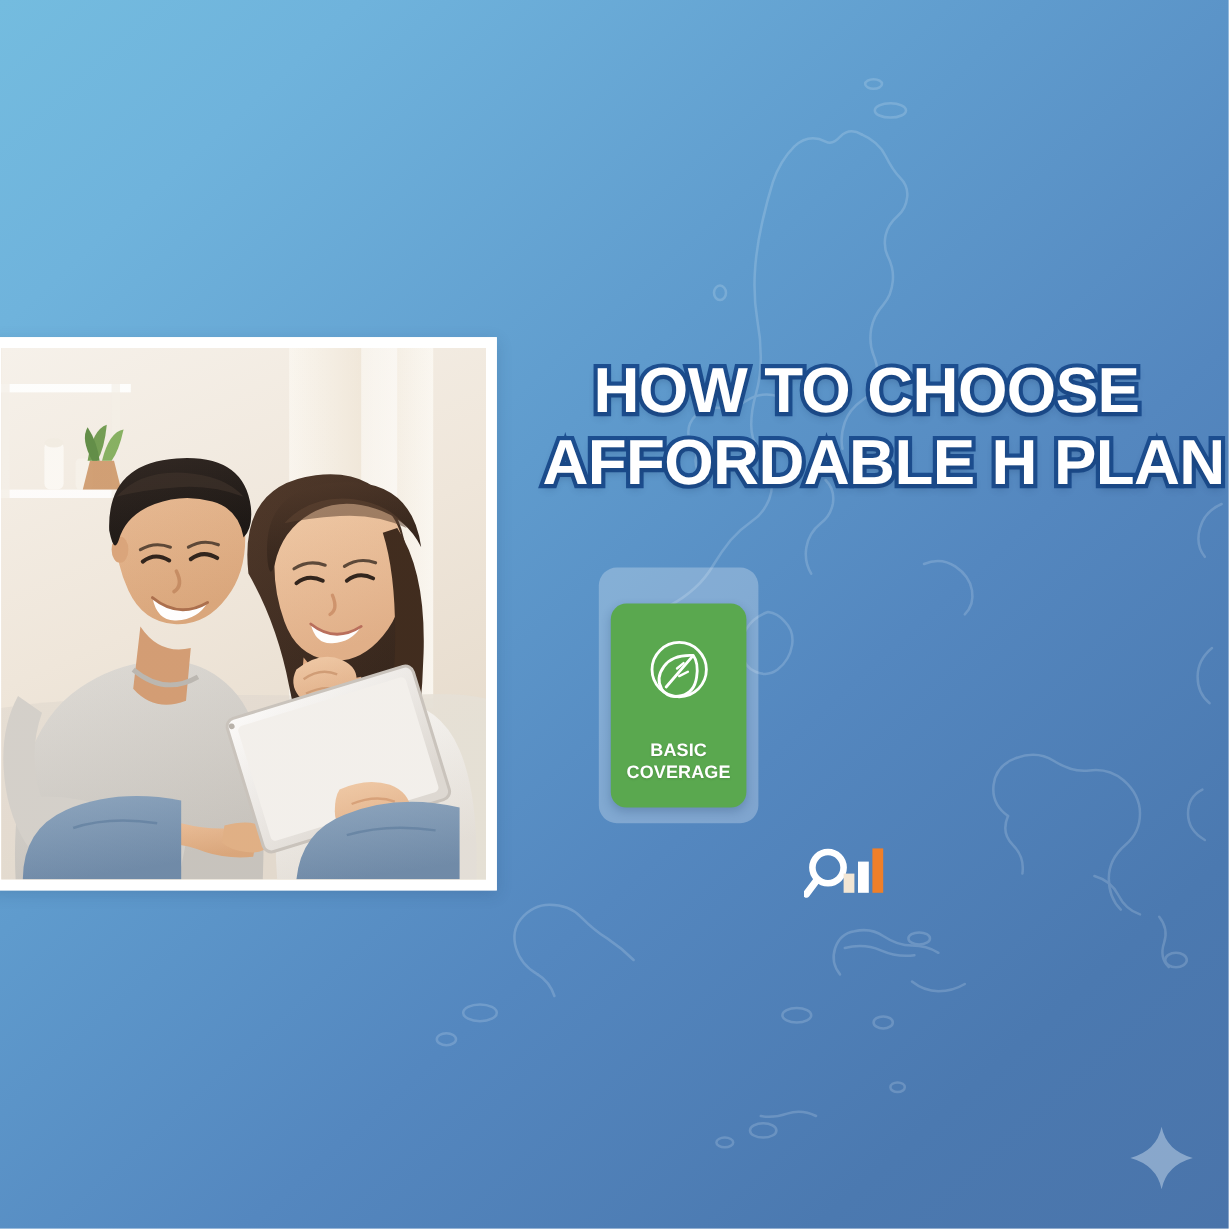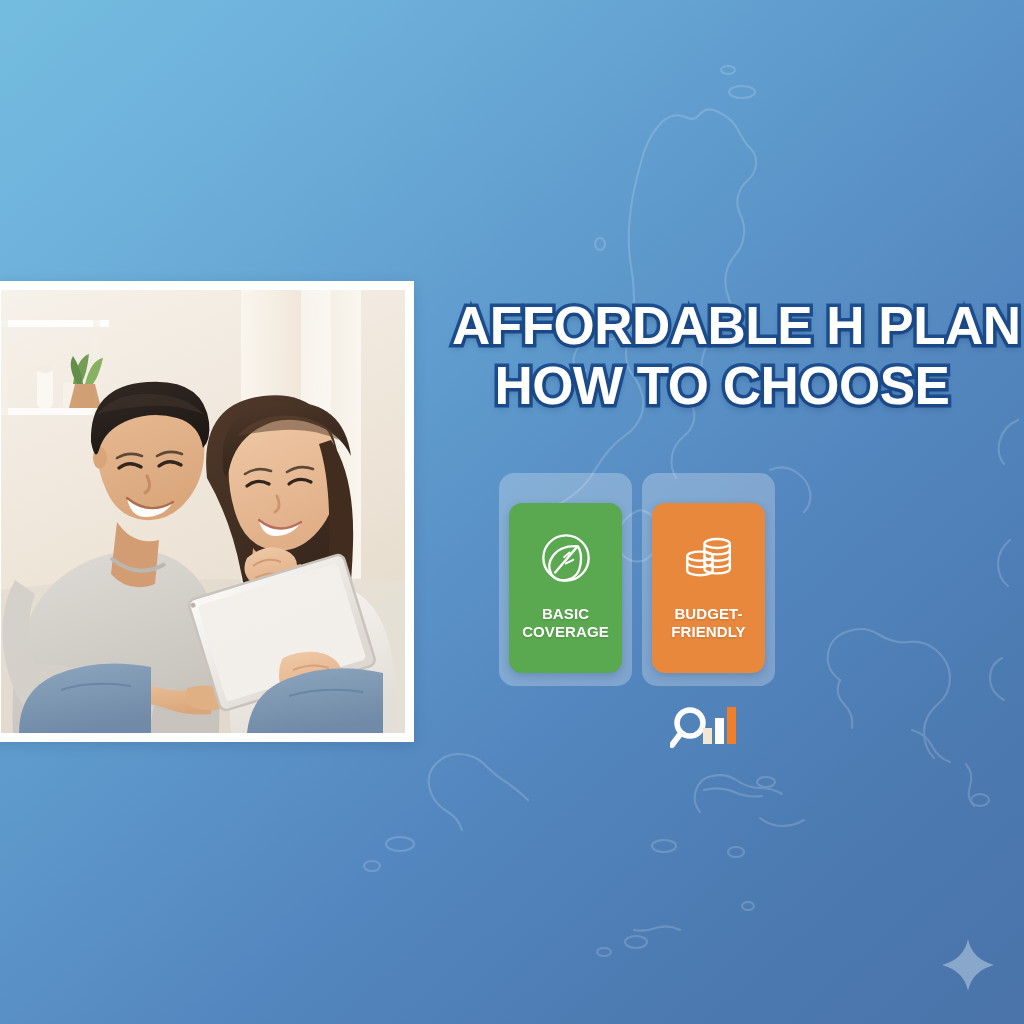--- a/index.html
+++ b/index.html
@@ -105,21 +105,21 @@
     box-shadow: 0 3px 8px rgba(20,50,90,0.22);
     box-sizing: border-box;
     padding-top: 26px;
   }
   .card-icon {
     width: 58px;
     height: 58px;
     display: block;
   }
   .card-label {
-    margin-top: 18px;
+    margin-top: 30px;
     font-weight: 700;
     font-size: 15px;
     line-height: 17.5px;
     color: #ffffff;
     text-align: center;
     letter-spacing: 0.1px;
     padding: 0 3px;
     white-space: pre-line;
     text-shadow: 0 1px 2px rgba(0,0,0,0.16);
   }
@@ -338,60 +338,40 @@
 
         <path d="M246 443 q4 -40 40 -54 q44 -18 96 -6 l0 60 z" fill="url(#jeans)"></path>
         <path d="M288 406 q34 -10 74 -4" stroke="#5b7a9c" stroke-width="2" fill="none" opacity="0.7"></path>
 
         <rect width="404" height="443" fill="url(#roomBg)" opacity="0.04"></rect>
       </svg>
     </div>
   </div>
 
   <div id="headline-block">
+    <div class="headline-line">HOW TO CHOOSE</div>
     <div class="headline-line">AFFORDABLE H PLAN</div>
-    <div class="headline-line">HOW TO CHOOSE</div>
   </div>
 
   <div id="cards-row">
 
     <div class="card-panel">
       <div class="card-inner" style="background:#5aa84f;">
         <svg class="card-icon" viewBox="0 0 64 64" xmlns="http://www.w3.org/2000/svg">
           <circle cx="32" cy="32" r="25" fill="none" stroke="#ffffff" stroke-width="2.6"></circle>
           <path d="M45 19 q-19 -1 -27 10 q-8 11 -2 21 q6 9 18 6 q12 -3 14 -17 q2 -13 -3 -20 z" fill="none" stroke="#ffffff" stroke-width="2.6" stroke-linejoin="round"></path>
           <path d="M44 20 L20 48" stroke="#ffffff" stroke-width="2.6" stroke-linecap="round"></path>
           <path d="M36 26 L30 31 M40 34 L32 38" stroke="#ffffff" stroke-width="2.2" stroke-linecap="round"></path>
         </svg>
         <div class="card-label">BASIC
 COVERAGE</div>
       </div>
     </div>
 
 
-    <div class="card-panel">
-      <div class="card-inner" style="background:#e8883c;">
-        <svg class="card-icon" viewBox="0 0 64 64" xmlns="http://www.w3.org/2000/svg">
-          <g fill="none" stroke="#ffffff" stroke-width="2.6">
-
-            <ellipse cx="41" cy="16" rx="14" ry="5"></ellipse>
-            <path d="M27 16 v28 a14 5 0 0 0 28 0 v-28"></path>
-            <path d="M27 23 a14 5 0 0 0 28 0"></path>
-            <path d="M27 30 a14 5 0 0 0 28 0"></path>
-            <path d="M27 37 a14 5 0 0 0 28 0"></path>
-
-            <ellipse cx="22" cy="30" rx="14" ry="5"></ellipse>
-            <path d="M8 30 v16 a14 5 0 0 0 28 0 v-16"></path>
-            <path d="M8 37 a14 5 0 0 0 28 0"></path>
-          </g>
-        </svg>
-        <div class="card-label">BUDGET-
-FRIENDLY</div>
-      </div>
-    </div>
 
   </div>
 
   <svg id="brand-logo" viewBox="0 0 76 50" xmlns="http://www.w3.org/2000/svg">
     <circle cx="20" cy="21" r="13" fill="none" stroke="#ffffff" stroke-width="5.5"></circle>
     <path d="M11 31 L2 43" stroke="#ffffff" stroke-width="6" stroke-linecap="round"></path>
     <rect x="33" y="26" width="9" height="16" fill="#f2e6d4"></rect>
     <rect x="45" y="16" width="9" height="26" fill="#ffffff"></rect>
     <rect x="57" y="5" width="9" height="37" fill="#ef7f29"></rect>
   </svg>

